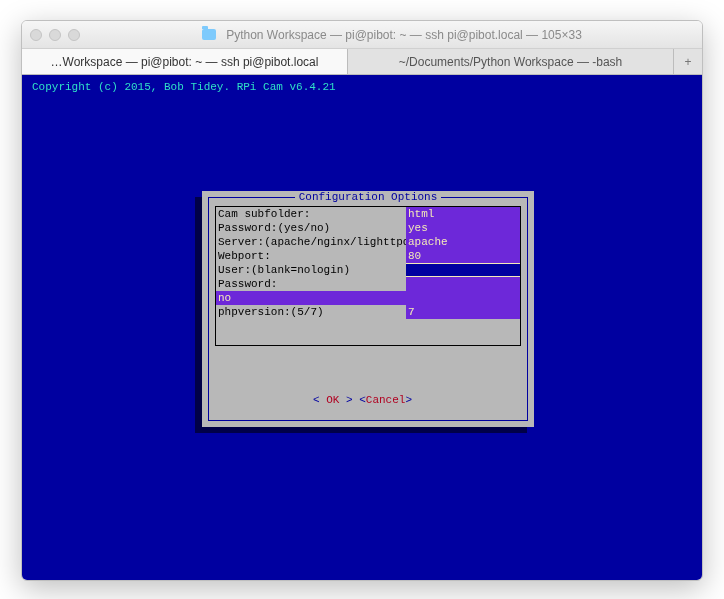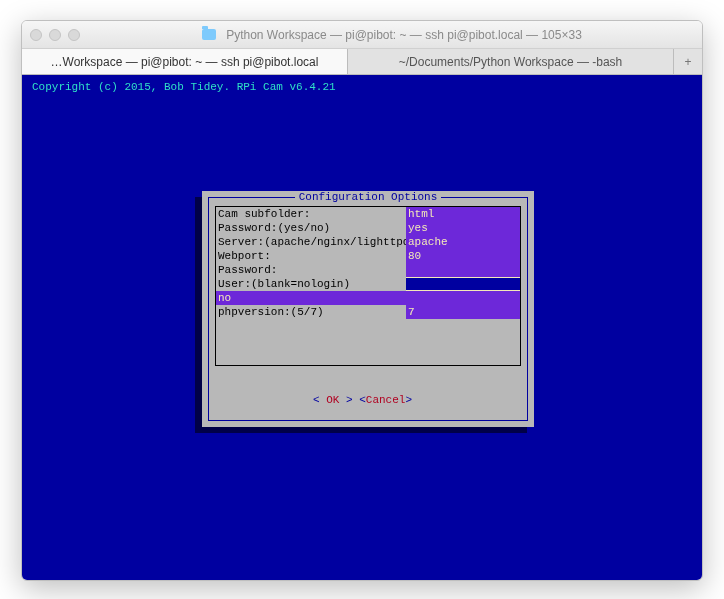--- a/index.html
+++ b/index.html
@@ -134,21 +134,21 @@
   }
   .dialog-title span {
     background:#b8b8b8;
     padding:0 4px;
     color:#0000a0;
   }
   .form-box {
     position:absolute;
     left:6px; top:8px;
     right:6px;
-    height:160px;
+    height:140px;
     border:1px solid #000;
   }
   .form-row {
     display:flex;
     height:14px;
     line-height:14px;
   }
   .label {
     width:190px;
     white-space: pre;
@@ -229,26 +229,26 @@
           </div>
           <div class="form-row">
             <div class="label">Server:(apache/nginx/lighttpd)</div>
             <div class="value">apache</div>
           </div>
           <div class="form-row">
             <div class="label">Webport:</div>
             <div class="value">80</div>
           </div>
           <div class="form-row">
+            <div class="label">User:(blank=nologin)</div>
+            <div class="value selected"></div>
+          </div>
+          <div class="form-row">
             <div class="label">Password:</div>
             <div class="value"></div>
-          </div>
-          <div class="form-row">
-            <div class="label">User:(blank=nologin)</div>
-            <div class="value selected"></div>
           </div>
           <div class="form-row">
             <div class="value">no</div>
           </div>
           <div class="form-row">
             <div class="label">phpversion:(5/7)</div>
             <div class="value">7</div>
           </div>
         </div>
 

